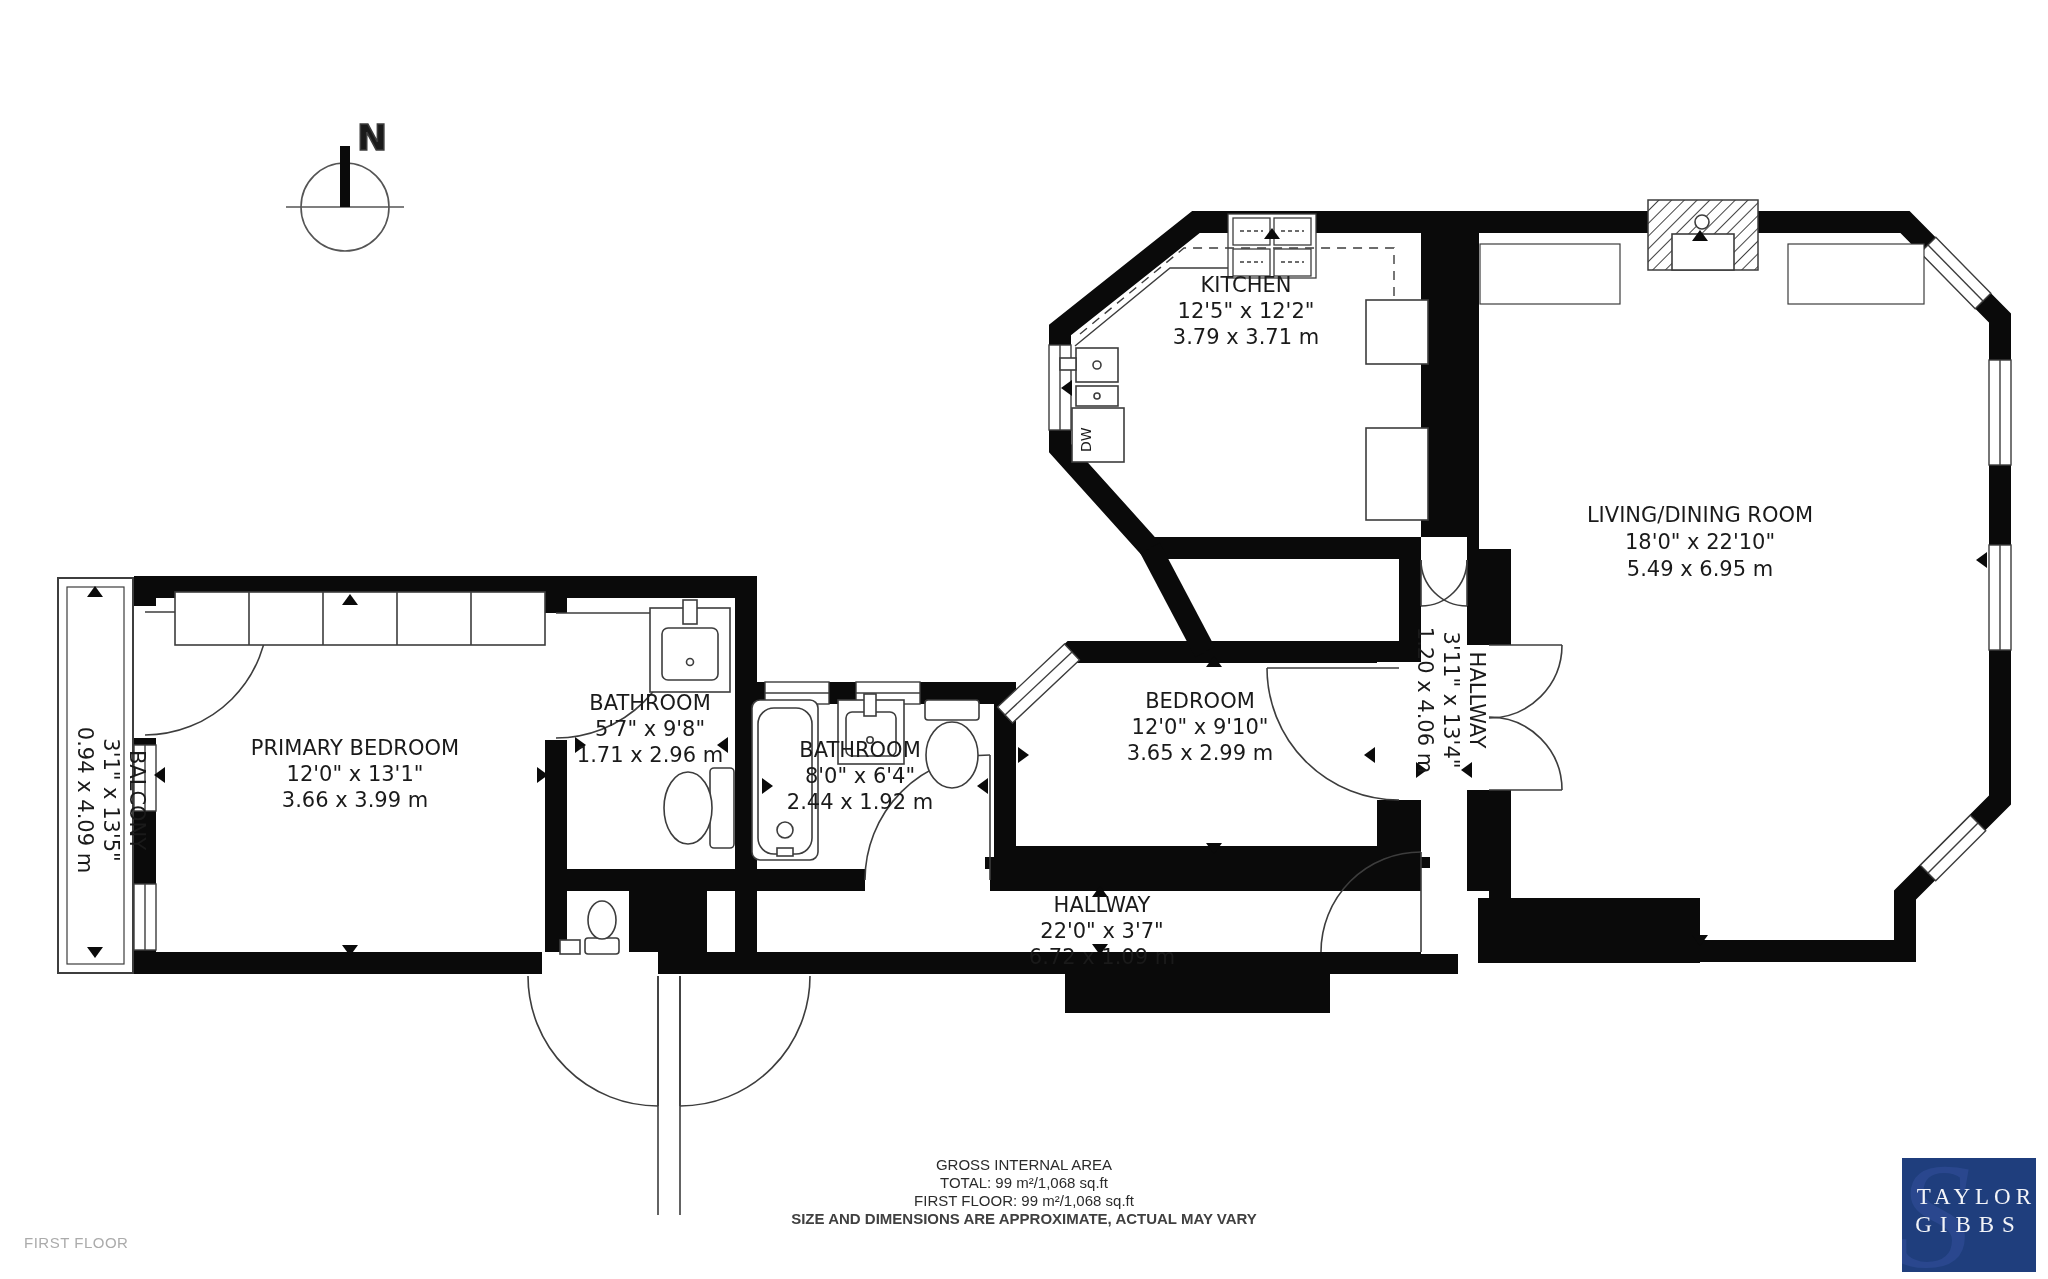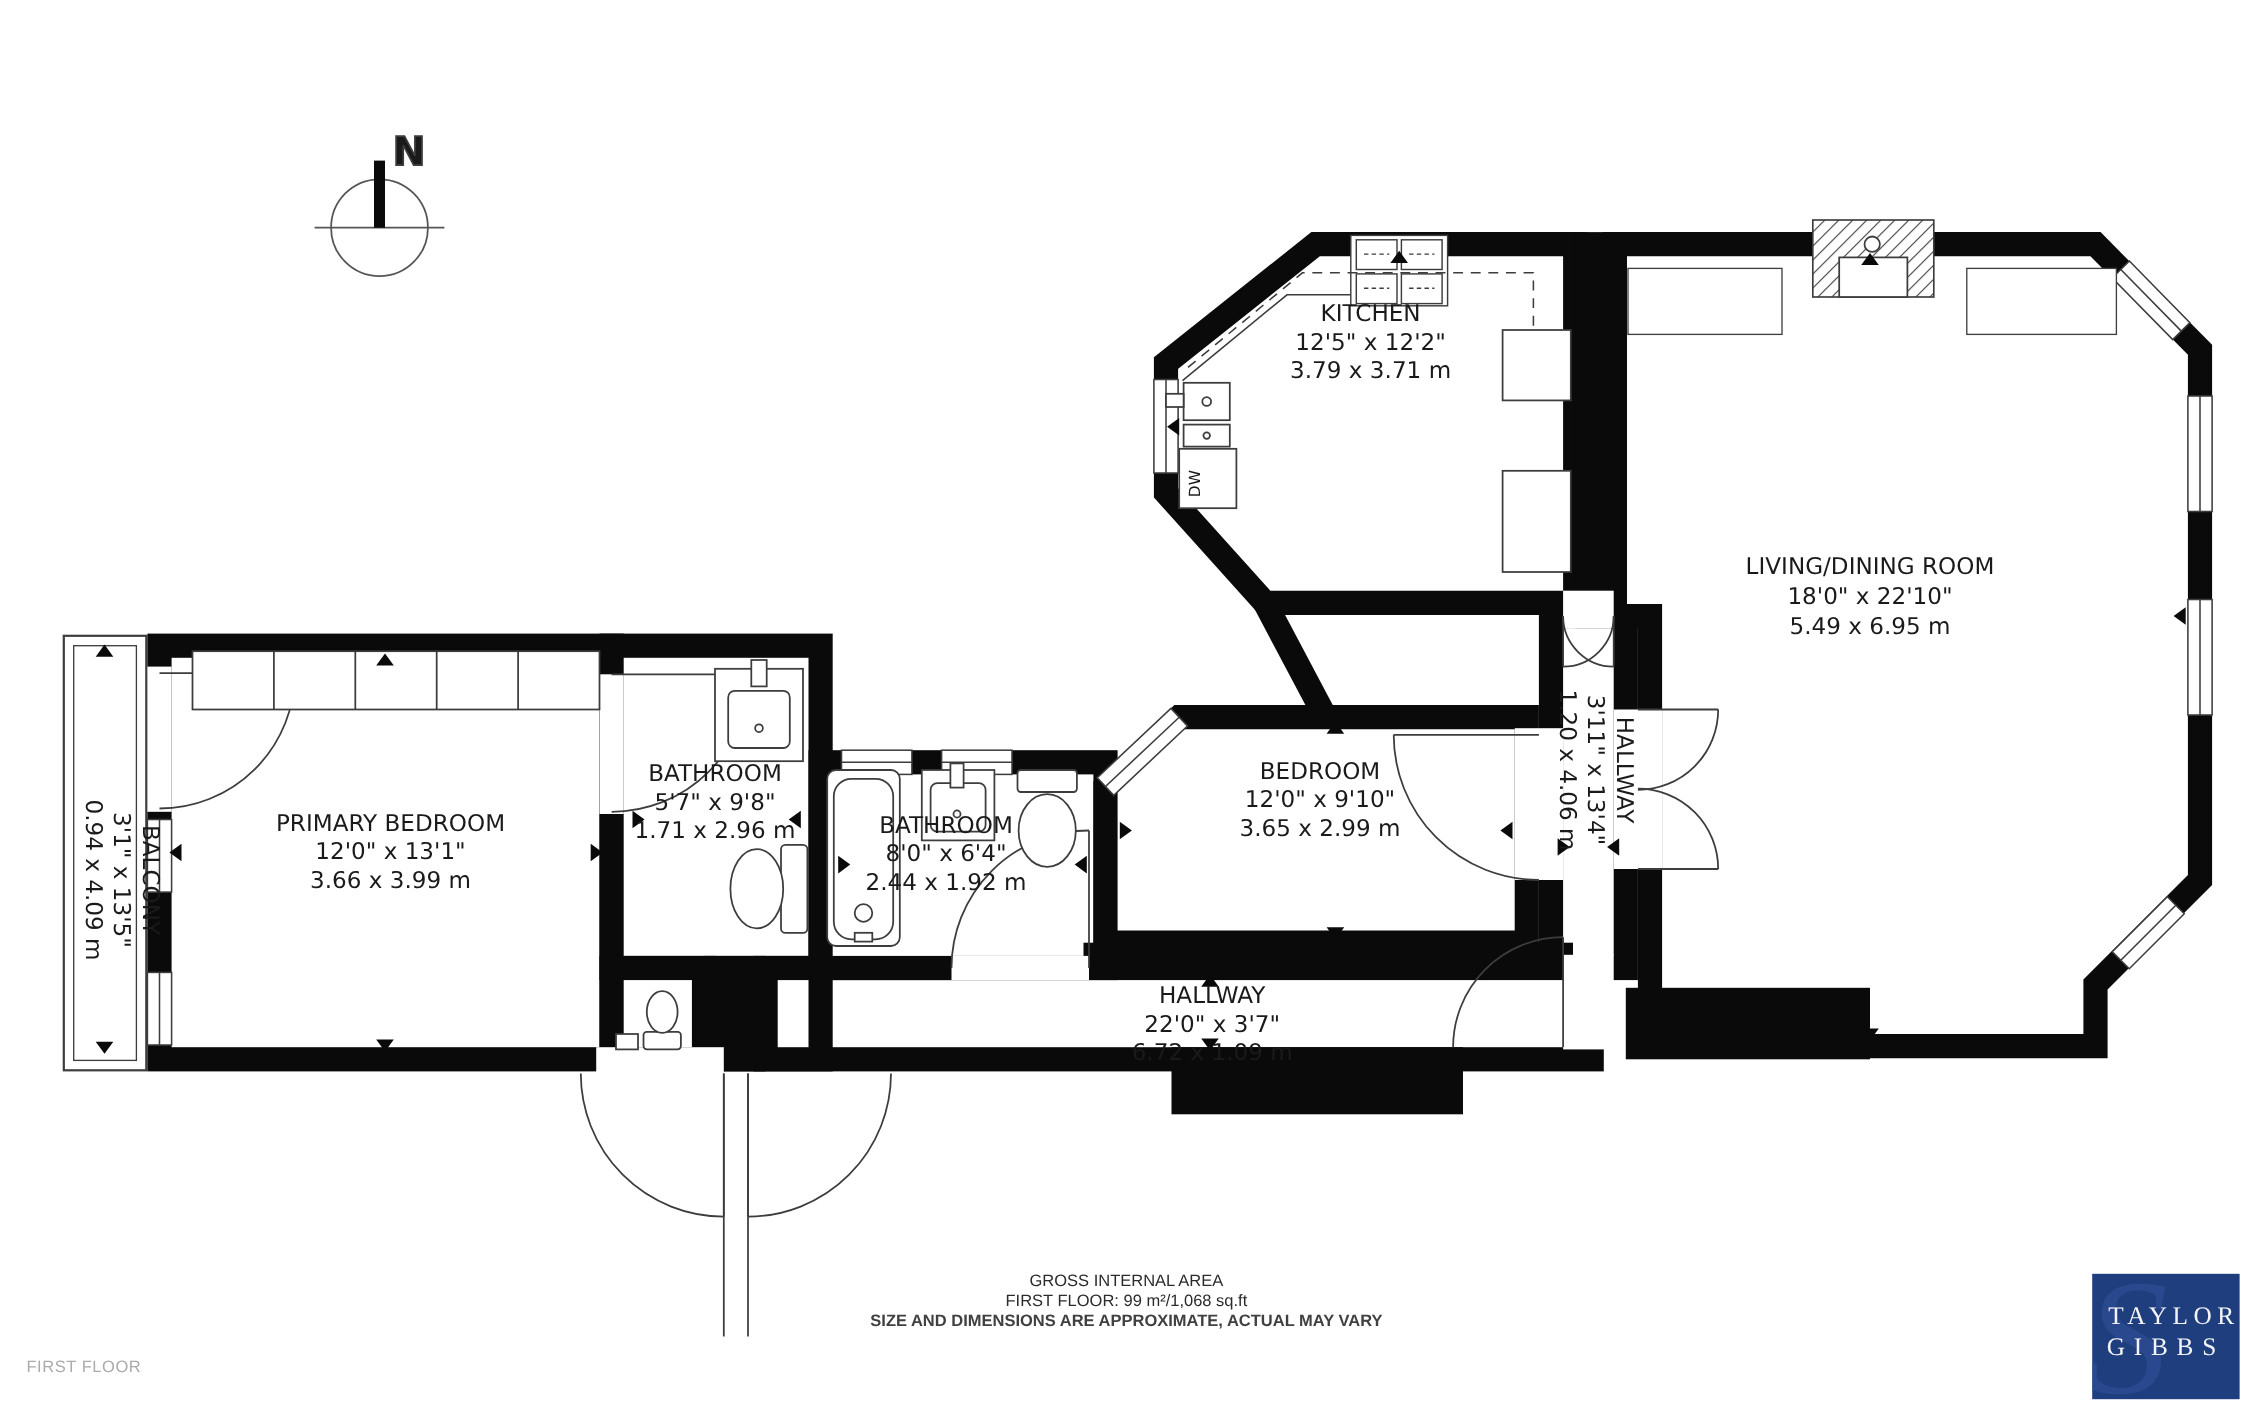--- a/index.html
+++ b/index.html
@@ -288,20 +288,21 @@
     <g transform="translate(104,800) rotate(90)">
       <text class="room-name" x="0" y="-26">BALCONY</text>
       <text class="room-dim" x="0" y="0">3'1" x 13'5"</text>
       <text class="room-dim" x="0" y="26">0.94 x 4.09 m</text>
     </g>
   </g>
 </svg>
 
 <div class="footer-center">
   <div>GROSS INTERNAL AREA</div>
+  <div>TOTAL: 99 m²/1,068 sq.ft</div>
   <div>FIRST FLOOR: 99 m²/1,068 sq.ft</div>
   <div class="muted">SIZE AND DIMENSIONS ARE APPROXIMATE, ACTUAL MAY VARY</div>
 </div>
 
 <div class="floor-label">FIRST FLOOR</div>
 
 <div class="logo">
   <div class="mark">S</div>
   <div class="l1">TAYLOR</div>
   <div class="l2">GIBBS</div>

